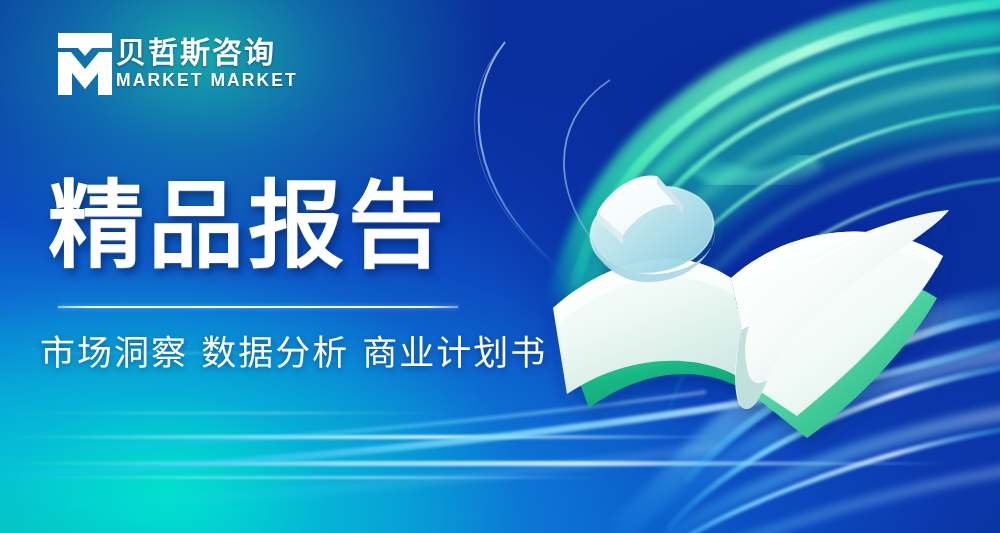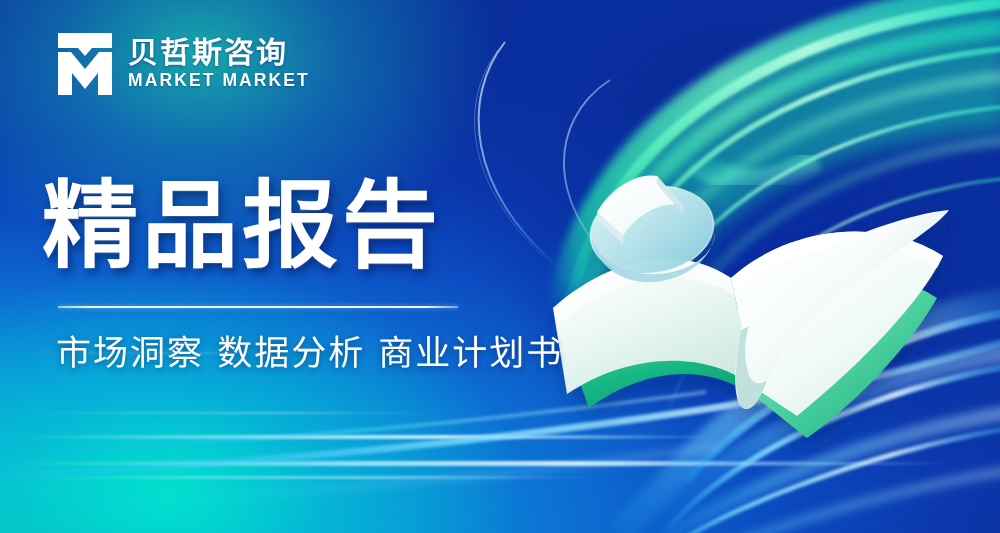--- a/index.html
+++ b/index.html
@@ -51,50 +51,50 @@
   .streak.s2{top:461px;width:96%;height:5px;opacity:.98;}
   .streak.s3{top:476px;width:62%;height:3px;opacity:.55;}
   .streak.s4{top:412px;width:46%;height:2px;opacity:.38;}
   .streak.s5{top:352px;width:30%;height:2px;opacity:.22;}
 
   
   .arcs{position:absolute;inset:0;}
   .arcs svg{position:absolute;inset:0;width:1000px;height:533px;overflow:visible;}
 
   
-  .logo-block{position:absolute;left:58px;top:33px;display:flex;align-items:center;gap:16px;}
+  .logo-block{position:absolute;left:58px;top:33px;display:flex;align-items:center;gap:4px;}
   .logo-mark{width:54px;height:62px;flex:0 0 auto;}
   .logo-text{display:flex;flex-direction:column;gap:4px;}
   .logo-cn{
     color:#ffffff;font-size:30px;font-weight:bold;letter-spacing:2px;line-height:1;
     font-family:"DejaVu Sans","Liberation Sans",sans-serif;
     text-shadow:0 1px 3px rgba(3,25,90,.45);
   }
   .logo-en{
     color:#ffffff;font-size:17.5px;font-weight:bold;letter-spacing:2.1px;line-height:1;
     text-shadow:0 1px 2px rgba(3,25,90,.4);
   }
 
   .headline{
-    position:absolute;left:42px;top:175px;
+    position:absolute;left:48px;top:175px;
     color:#ffffff;
     font-family:"DejaVu Sans","Liberation Sans",sans-serif;
     font-size:96px;font-weight:bold;letter-spacing:4px;line-height:1.08;
     white-space:nowrap;
     text-shadow:3px 5px 9px rgba(2,18,70,.50), 0 1px 0 rgba(255,255,255,.25);
   }
 
   .rule{
     position:absolute;left:58px;top:306px;width:400px;height:2px;
     background:linear-gradient(90deg, rgba(255,255,255,.55) 0%, rgba(255,255,255,.95) 8%, rgba(255,255,255,.95) 92%, rgba(255,255,255,.45) 100%);
     box-shadow:0 0 4px rgba(190,225,255,.5);
   }
 
   .subhead{
-    position:absolute;left:56px;top:332px;
+    position:absolute;left:40px;top:332px;
     color:#ffffff;
     font-family:"DejaVu Sans","Liberation Sans",sans-serif;
     font-size:35px;font-weight:normal;letter-spacing:2px;line-height:1.25;
     white-space:nowrap;
     text-shadow:0 2px 6px rgba(3,22,80,.45);
   }
 
   
   .book{position:absolute;left:545px;top:150px;width:420px;height:300px;}
   .book svg{width:420px;height:300px;overflow:visible;}

